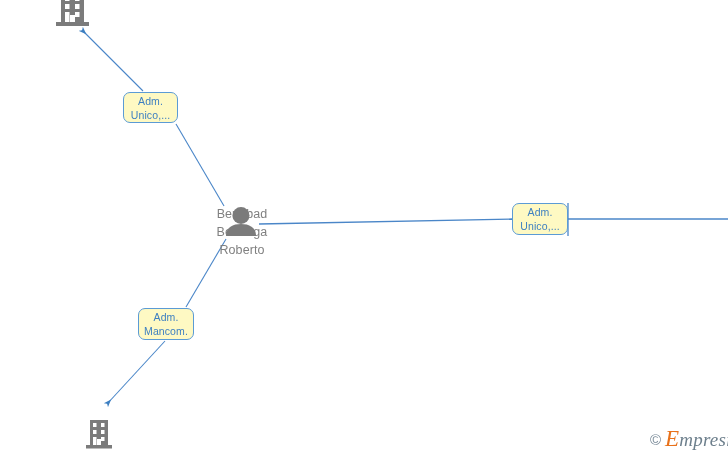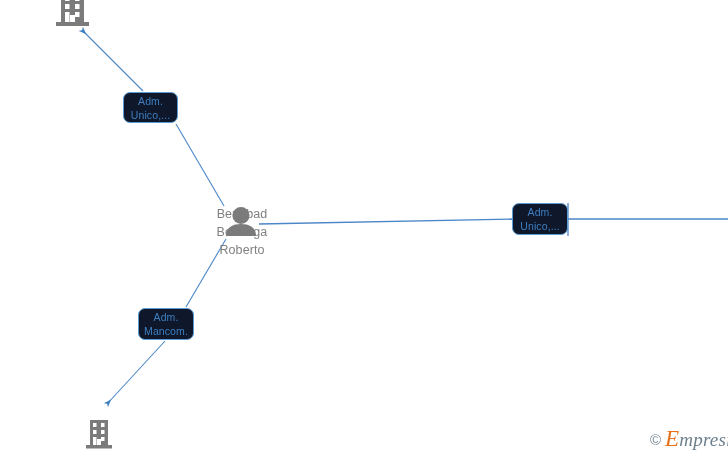--- a/index.html
+++ b/index.html
@@ -38,21 +38,21 @@
     font-size: 12.5px;
     line-height: 15px;
     color: #808080;
     text-align: center;
     white-space: pre-line;
     letter-spacing: 0.1px;
   }
   .edge-label {
     position: absolute;
     box-sizing: border-box;
-    background: #0f172a;
+    background: #fef9c3;
     border: 1.4px solid #5b9bd5;
     border-radius: 7px;
     color: #3d7fc1;
     font-size: 10.5px;
     line-height: 14px;
     text-align: center;
     display: flex;
     flex-direction: column;
     align-items: center;
     justify-content: center;

